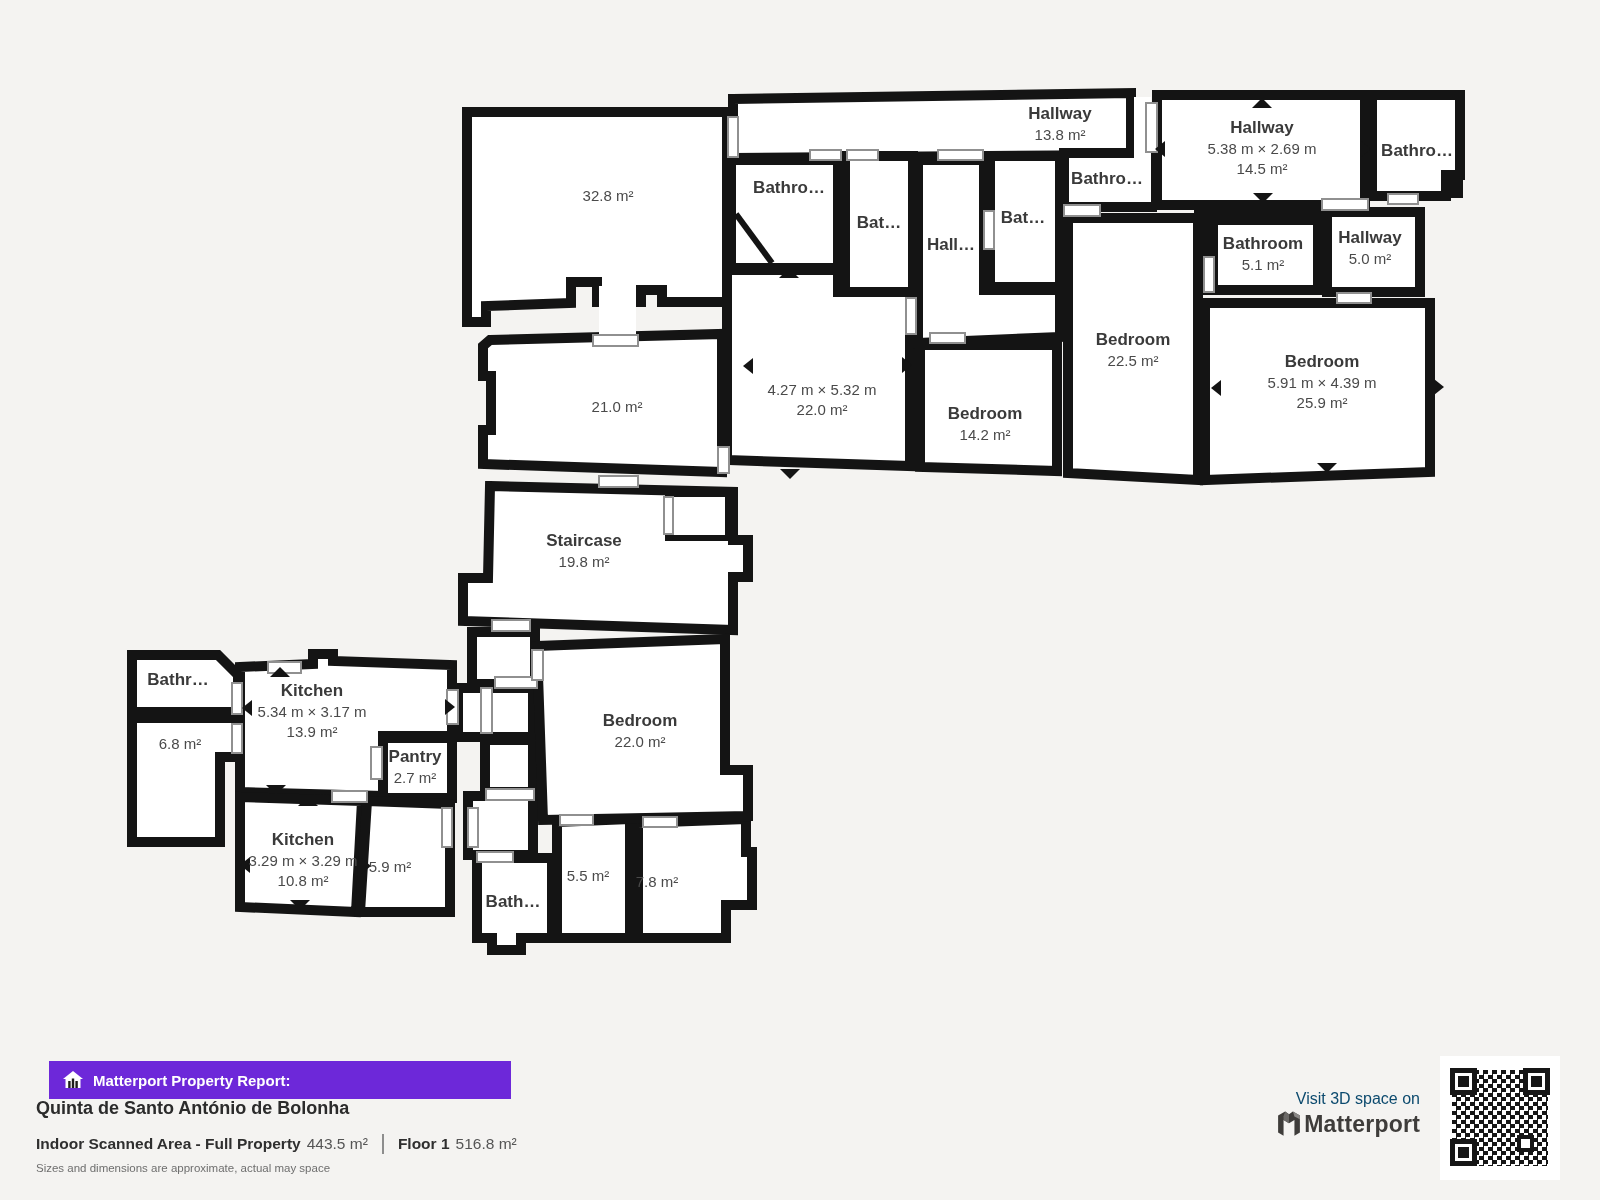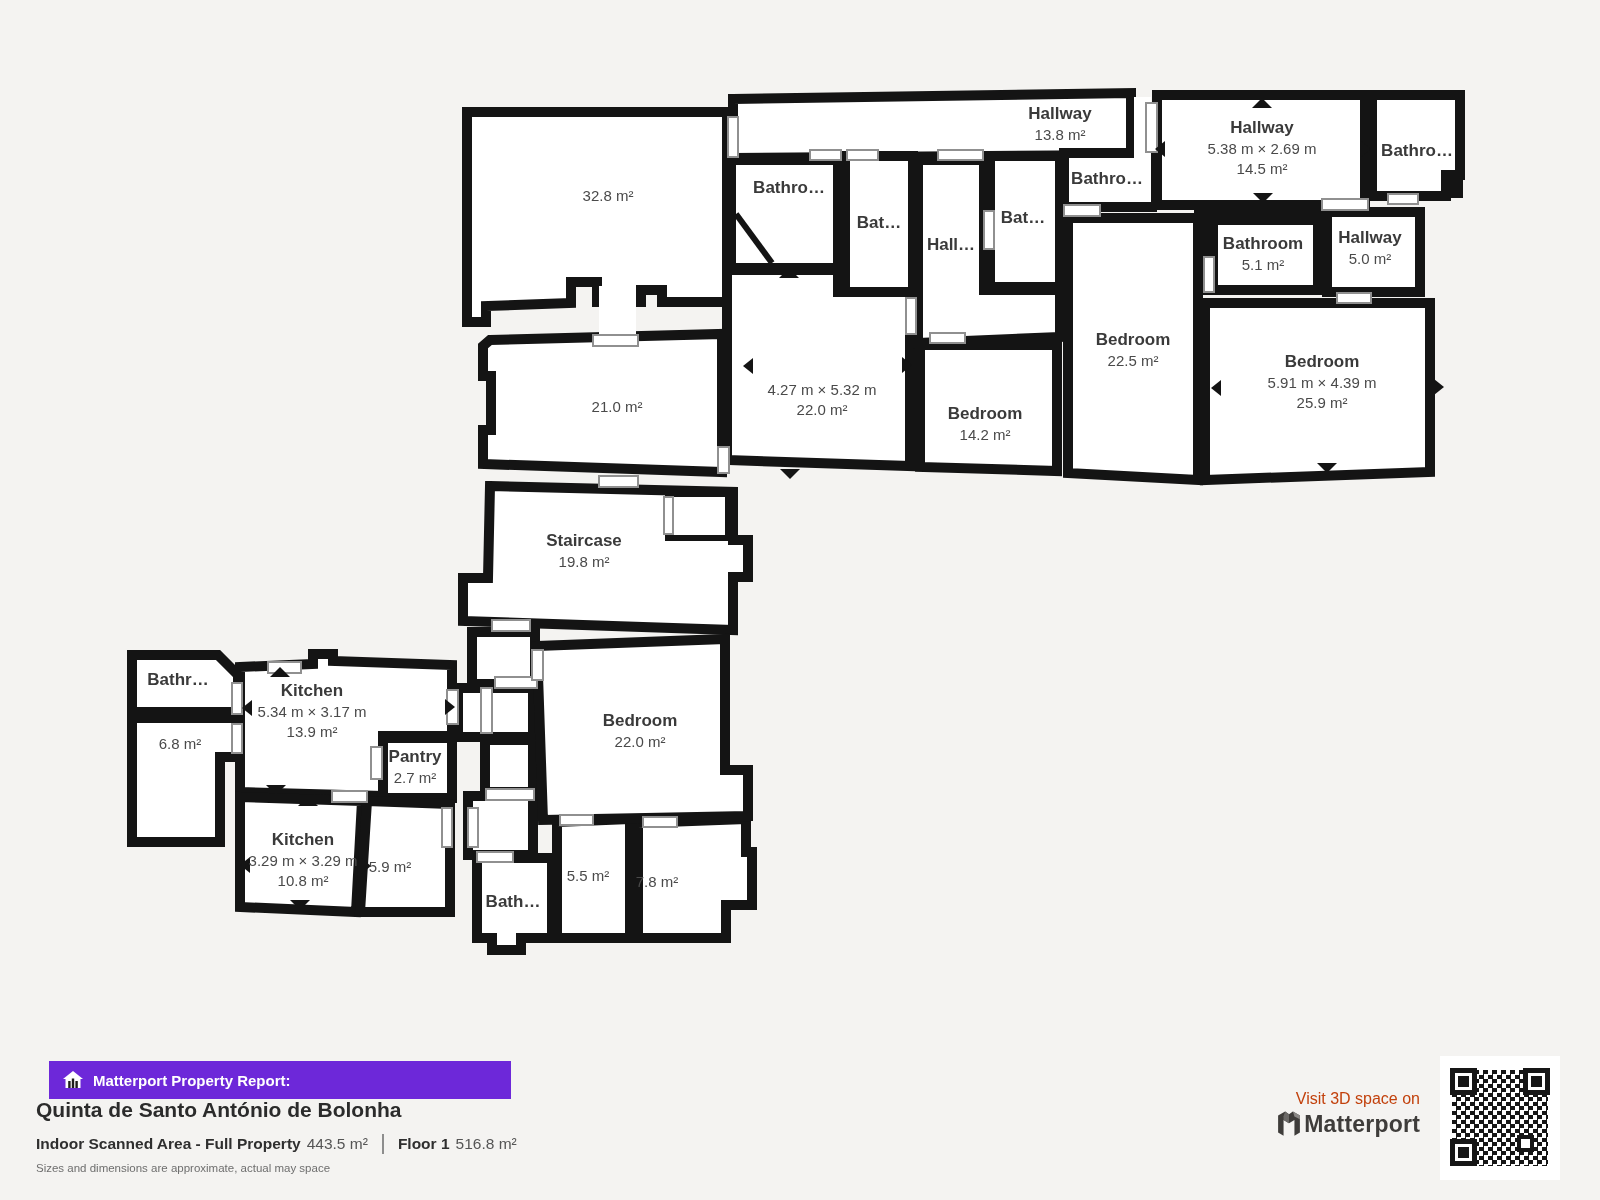--- a/index.html
+++ b/index.html
@@ -5,27 +5,27 @@
   html,body{margin:0;padding:0;}
   body{width:1600px;height:1200px;background:#f4f3f1;font-family:"Liberation Sans",sans-serif;position:relative;overflow:hidden;}
   #stage{position:absolute;inset:0;width:1600px;height:1200px;}
   #plan-svg{position:absolute;left:0;top:0;}
   .room-label{position:absolute;transform:translate(-50%,-50%);text-align:center;white-space:nowrap;line-height:1.32;}
   .rname{display:block;font-weight:bold;font-size:17px;color:#3a3a3a;}
   .rdims,.rarea{display:block;font-size:15px;color:#4a4a4a;}
   
   .report-bar{position:absolute;left:36px;top:1061px;width:462px;height:38px;background:#6d28d9;display:flex;align-items:center;padding-left:14px;box-sizing:border-box;gap:10px;margin-left:13px;}
   .report-bar-label{color:#ffffff;font-weight:bold;font-size:15px;}
-  .prop-title{position:absolute;left:36px;top:1098px;font-size:21px;font-weight:bold;color:#2b2b2b;}
+  .prop-title{position:absolute;left:36px;top:1098px;font-size:18px;font-weight:bold;color:#2b2b2b;}
   .info-line{position:absolute;left:36px;top:1134px;font-size:15.5px;color:#2f2f2f;display:flex;align-items:center;}
   .info-bold{font-weight:bold;color:#2f2f2f;}
   .info-val{color:#555;margin-left:6px;}
   .info-divider{display:inline-block;width:2px;height:20px;background:#8d8d8d;margin:0 14px;}
   .disclaimer{position:absolute;left:36px;top:1162px;font-size:11.5px;color:#6e6e6e;}
-  .visit-text{position:absolute;left:1160px;top:1090px;width:260px;text-align:right;font-size:16px;color:#c2410c;}
+  .visit-text{position:absolute;left:1160px;top:1090px;width:260px;text-align:right;font-size:16px;color:#0c4a6e;}
   .brand-row{position:absolute;left:1160px;top:1110px;width:260px;display:flex;justify-content:flex-end;align-items:center;gap:1px;}
   .brand-name{font-size:23px;font-weight:bold;color:#3e3c3a;letter-spacing:0.2px;}
   
   .qr{position:absolute;left:1440px;top:1056px;width:120px;height:124px;background:#ffffff;}
   .qr-noise{position:absolute;left:12px;top:14px;right:12px;bottom:14px;
     background:conic-gradient(#161616 25%,transparent 0 50%,#161616 0 75%,transparent 0) 0 0/9px 9px;}
   .qr-f{position:absolute;width:17px;height:17px;border:5px solid #161616;background:#fff;}
   .qr-fd{position:absolute;inset:3px;background:#161616;}
   .qr-f.tl{left:10px;top:12px;} .qr-f.tr{right:10px;top:12px;} .qr-f.bl{left:10px;bottom:14px;}
   .qr-a{position:absolute;right:26px;bottom:28px;width:9px;height:9px;border:4px solid #161616;background:#fff;}

